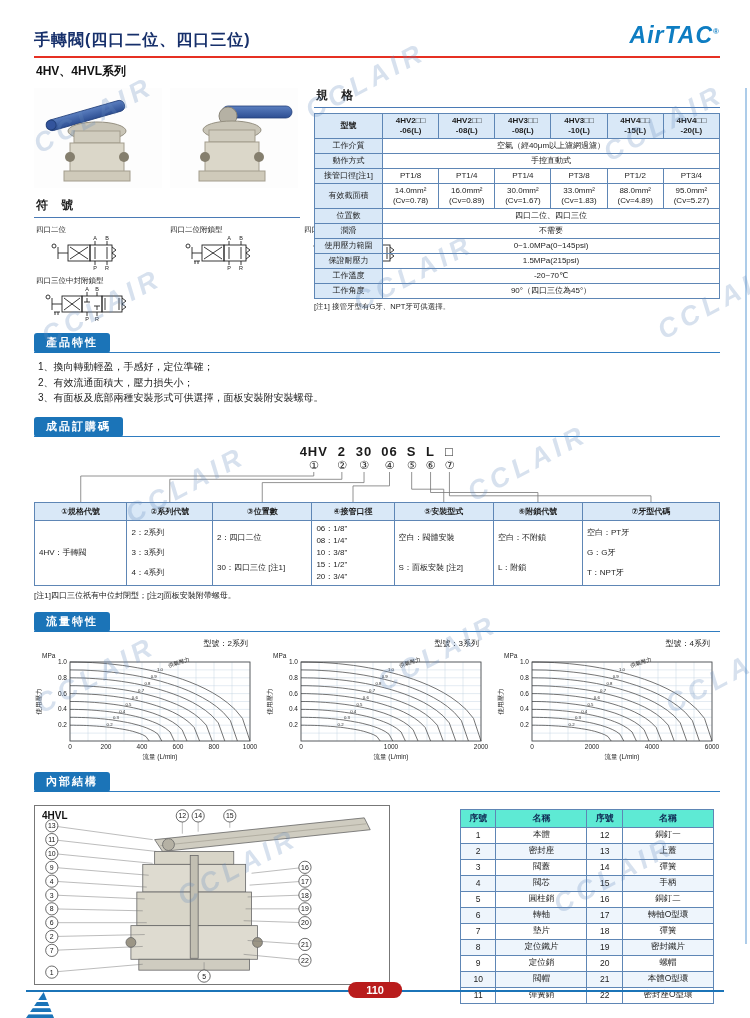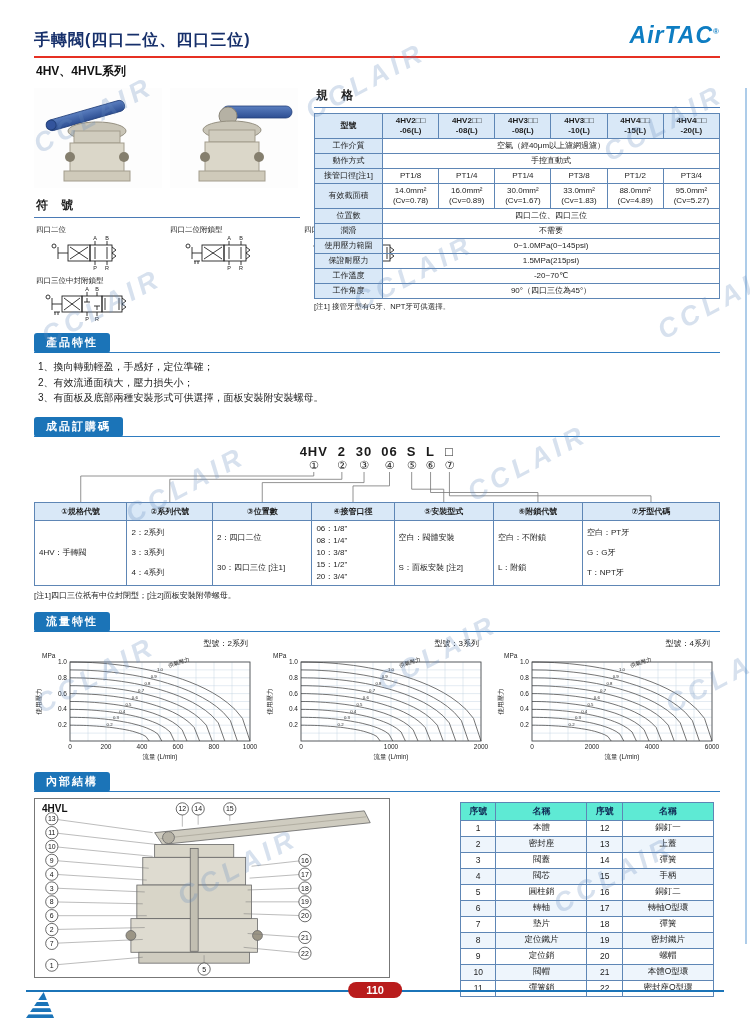--- a/index.html
+++ b/index.html
@@ -60,21 +60,21 @@
 .order-items{display:flex;flex-direction:column;justify-content:space-around;min-height:64px;padding:2px 4px}
 .order-note{font-size:8px;margin-top:4px;color:#222}
 
 
 .charts-row{display:flex;justify-content:space-between;margin-top:6px}
 .chart-block{width:224px}
 .chart-model{font-size:8px;text-align:right;padding-right:10px;color:#222}
 .flow-svg{display:block;width:224px;height:112px}
 
 
-.structure-row{display:flex;margin-top:6px}
+.structure-row{display:flex;margin-top:13px}
 .diagram-box{width:356px;height:180px;border:1px solid #777;position:relative;flex:none;background:#fff}
 .diagram-label{font-size:10px;font-weight:bold;position:absolute;top:4px;left:7px;color:#111}
 .parts-wrap{width:254px;margin-left:auto;margin-right:6px;padding-top:4px}
 .parts-table{width:100%;border-collapse:collapse;font-size:8.5px;text-align:center;color:#1d1d1d}
 .parts-table th{background:#5eead4;color:#0f2a54;border:1px solid #5e86b5;padding:2px 0;font-size:9px}
 .parts-table td{border:1px solid #5e86b5;padding:1.5px 2px}
 .parts-table tr:nth-child(even) td{background:#eef5fc}
 
 
 .footer{position:absolute;left:0;right:0;bottom:26px}

